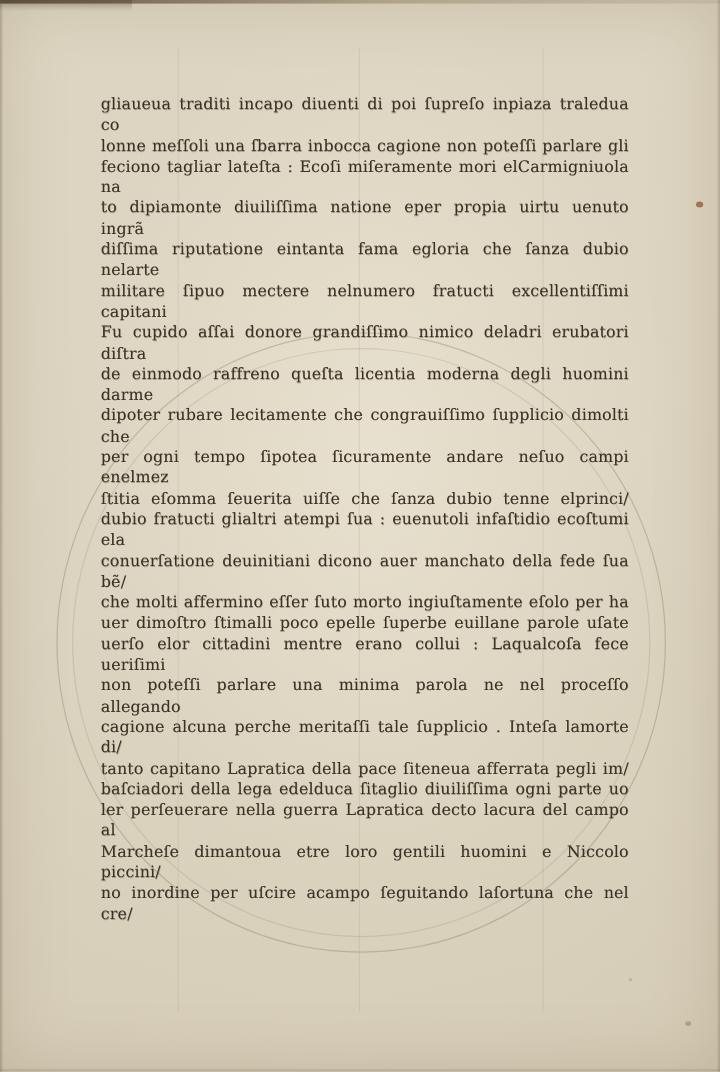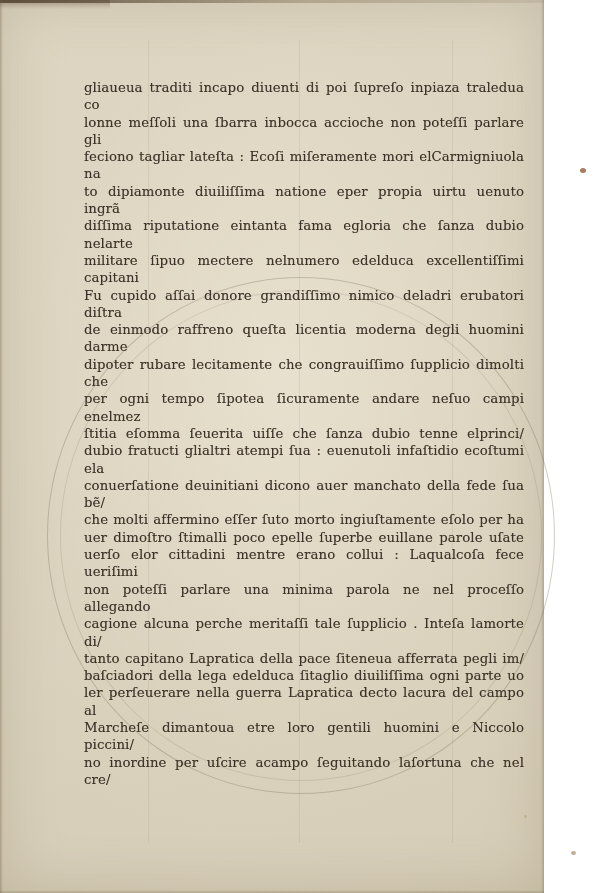--- a/index.html
+++ b/index.html
@@ -10,21 +10,21 @@
     margin: 0;
     padding: 0;
     width: 600px;
     height: 893px;
     overflow: hidden;
     font-family: "DejaVu Serif", "Liberation Serif", serif;
   }
   .page {
     position: absolute;
     left: 0; top: 0;
-    width: 544px; height: 893px;
+    width: 600px; height: 893px;
     background:
       radial-gradient(ellipse 420px 600px at 52% 42%, rgba(233,226,208,0.9) 0%, rgba(222,214,194,0.4) 60%, rgba(0,0,0,0) 100%),
       linear-gradient(168deg, #ddd5c1 0%, #dbd3bf 45%, #d5ccb6 100%);
     box-shadow: inset 0 0 55px rgba(118,100,70,0.22);
   }
   
   .chain-line {
     position: absolute;
     top: 40px; bottom: 50px;
     width: 1px;
@@ -106,25 +106,25 @@
 
   <div class="chain-line" style="left:148px"></div>
   <div class="chain-line" style="left:299px"></div>
   <div class="chain-line" style="left:452px"></div>
 
   <div class="watermark-ring-outer"></div>
   <div class="watermark-ring-inner"></div>
 
   <div class="text-block">
       <div class="text-line">gliaueua traditi incapo diuenti di poi ſupreſo inpiaza traledua co</div>
-      <div class="text-line">lonne meſſoli una ſbarra inbocca accioche non poteſſi parlare gli</div>
+      <div class="text-line">lonne meſſoli una ſbarra inbocca cagione non poteſſi parlare gli</div>
       <div class="text-line">feciono tagliar lateſta : Ecoſi miſeramente mori elCarmigniuola na</div>
       <div class="text-line">to dipiamonte diuiliſſima natione eper propia uirtu uenuto ingrã</div>
       <div class="text-line">diſſima riputatione eintanta fama egloria che ſanza dubio nelarte</div>
-      <div class="text-line">militare ſipuo mectere nelnumero edelduca excellentiſſimi capitani</div>
+      <div class="text-line">militare ſipuo mectere nelnumero fratucti excellentiſſimi capitani</div>
       <div class="text-line">Fu cupido aſſai donore grandiſſimo nimico deladri erubatori diſtra</div>
       <div class="text-line">de einmodo raffreno queſta licentia moderna degli huomini darme</div>
       <div class="text-line">dipoter rubare lecitamente che congrauiſſimo ſupplicio dimolti che</div>
       <div class="text-line">per ogni tempo ſipotea ſicuramente andare neſuo campi enelmez</div>
       <div class="text-line">ſtitia eſomma ſeuerita uiſſe che ſanza dubio tenne elprinci/</div>
       <div class="text-line">dubio fratucti glialtri atempi ſua : euenutoli infaſtidio ecoſtumi ela</div>
       <div class="text-line">conuerſatione deuinitiani dicono auer manchato della fede ſua bẽ/</div>
       <div class="text-line">che molti affermino eſſer ſuto morto ingiuſtamente eſolo per ha</div>
       <div class="text-line">uer dimoſtro ſtimalli poco epelle ſuperbe euillane parole uſate</div>
       <div class="text-line">uerſo elor cittadini mentre erano collui : Laqualcoſa fece ueriſimi</div>

